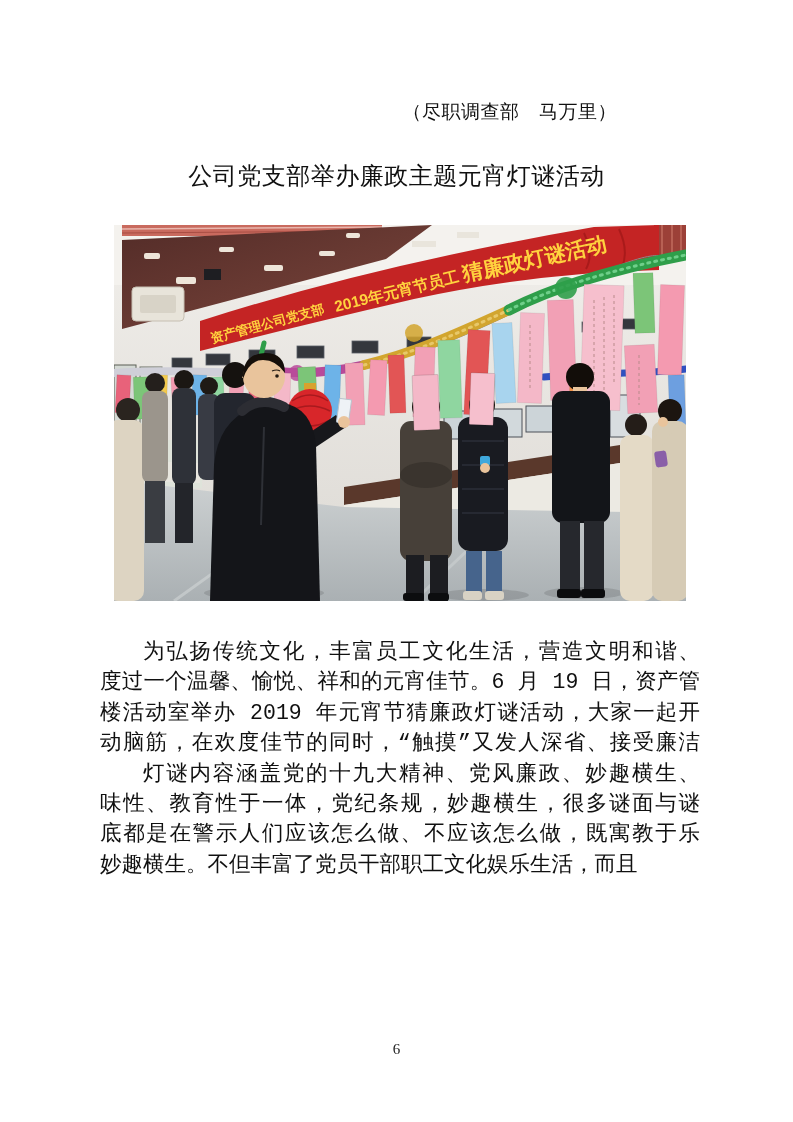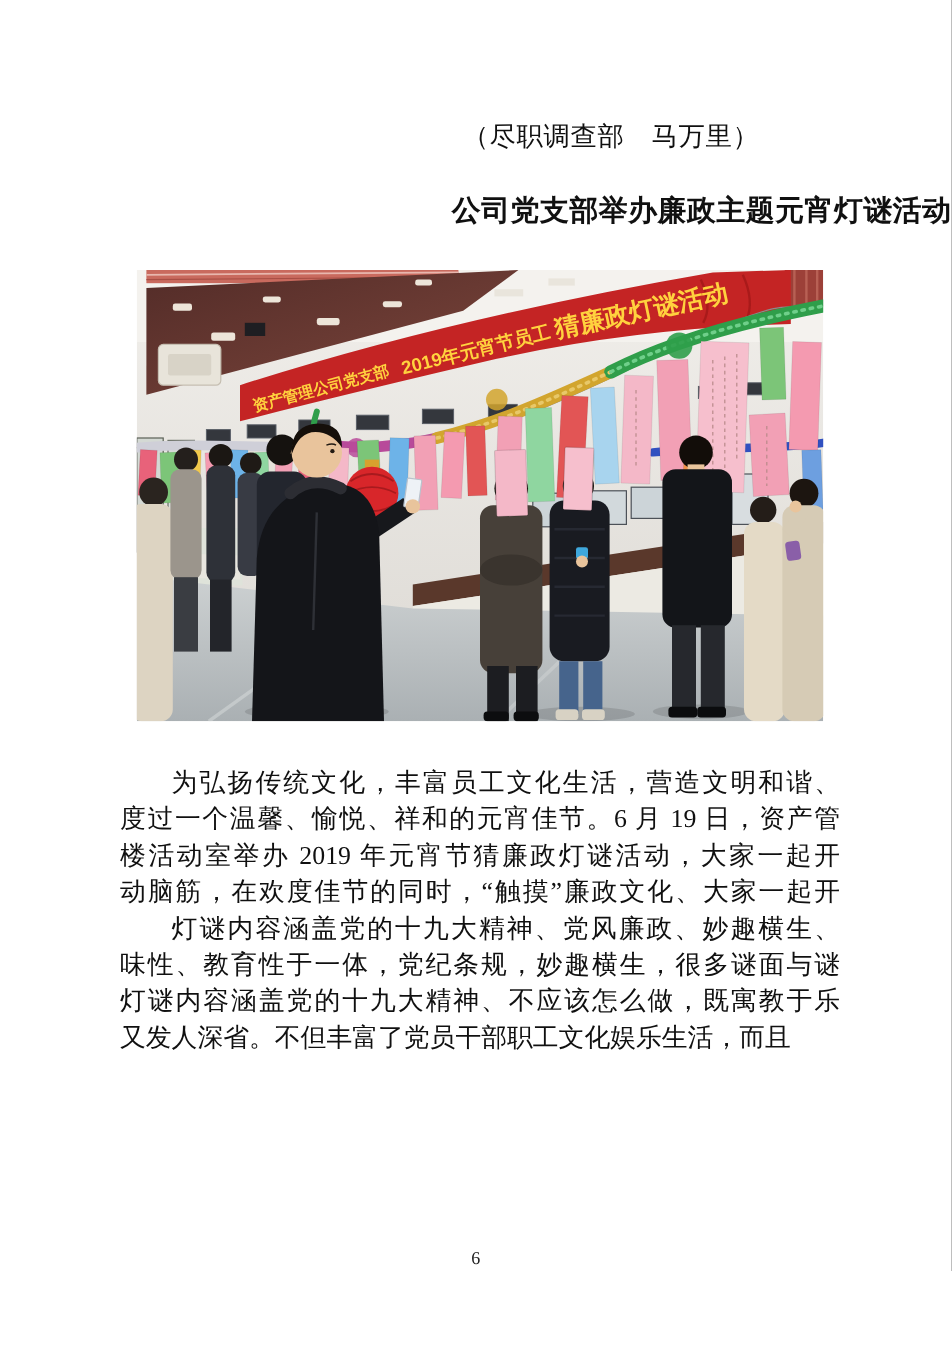--- a/index.html
+++ b/index.html
@@ -2,35 +2,35 @@
 <html><head>
 <meta charset="utf-8">
 <style>
   html,body { margin:0; padding:0; background:#888; }
   .page {
     position:relative; width:793px; height:1122px; margin:0 auto;
     background:#ffffff; overflow:hidden;
     font-family:"Liberation Serif", serif; color:#101010;
   }
   .byline {
-    position:absolute; top:99px; right:160px;
-    font-size:22px; letter-spacing:0.5px; white-space:pre;font-family:Liberation Serif, serif;
+    position:absolute; top:99px; right:176px;
+    font-size:19px; letter-spacing:0.5px; white-space:pre;font-family:Liberation Serif, serif;
   }
   .doc-title {
     position:absolute; top:157px; left:0; width:100%;
-    text-align:right; font-family:"Liberation Sans", sans-serif;
-    font-weight:700; font-size:24px; letter-spacing:0.5px; line-height:38px;
+    text-align:center; font-family:"Liberation Sans", sans-serif;
+    font-weight:400; font-size:24px; letter-spacing:0.5px; line-height:38px;
   }
   .photo {
     position:absolute; top:225px; left:114px; width:572px; height:376px;
   }
   .photo svg { display:block; width:572px; height:376px; }
   .body-text {
     position:absolute; top:637px; left:100px; width:600px;
-    font-size:21.5px; line-height:30.4px;
+    font-size:21.5px; line-height:30.4px;font-family:Liberation Mono, monospace;
   }
   .bodyline { text-align:justify; text-align-last:justify; }
   .bodyline.first { text-indent:43px; }
   .bodyline.last { text-align-last:left; }
   .pagenum {
     position:absolute; top:1041px; left:0; width:100%;
     text-align:center; font-size:15px; color:#222;
   }
   .banner-text { font-family:"Liberation Sans", sans-serif; font-weight:bold; }
 </style>
@@ -284,22 +284,22 @@
         <rect x="299" y="150" width="26" height="55" rx="1" fill="#f4b8c8" stroke="#00000022" transform="rotate(-2 312 177)"></rect>
         <rect x="356" y="148" width="24" height="52" rx="1" fill="#f6bfcd" stroke="#00000022" transform="rotate(2 368 174)"></rect>
       </g>
     </svg>
   </div>
 
   <div class="body-text">
       <div class="bodyline first">为弘扬传统文化，丰富员工文化生活，营造文明和谐、</div>
       <div class="bodyline">度过一个温馨、愉悦、祥和的元宵佳节。6 月 19 日，资产管</div>
       <div class="bodyline">楼活动室举办 2019 年元宵节猜廉政灯谜活动，大家一起开</div>
-      <div class="bodyline">动脑筋，在欢度佳节的同时，“触摸”廉政文化、大家一起开</div>
+      <div class="bodyline">动脑筋，在欢度佳节的同时，“触摸”又发人深省、接受廉洁</div>
       <div class="bodyline first">灯谜内容涵盖党的十九大精神、党风廉政、妙趣横生、</div>
       <div class="bodyline">味性、教育性于一体，党纪条规，妙趣横生，很多谜面与谜</div>
-      <div class="bodyline">灯谜内容涵盖党的十九大精神、不应该怎么做，既寓教于乐</div>
-      <div class="bodyline last">又发人深省。不但丰富了党员干部职工文化娱乐生活，而且</div>
+      <div class="bodyline">底都是在警示人们应该怎么做、不应该怎么做，既寓教于乐</div>
+      <div class="bodyline last">妙趣横生。不但丰富了党员干部职工文化娱乐生活，而且</div>
     </div>
 
   <div class="pagenum">6</div>
 
 </div>
 
 </body></html>

